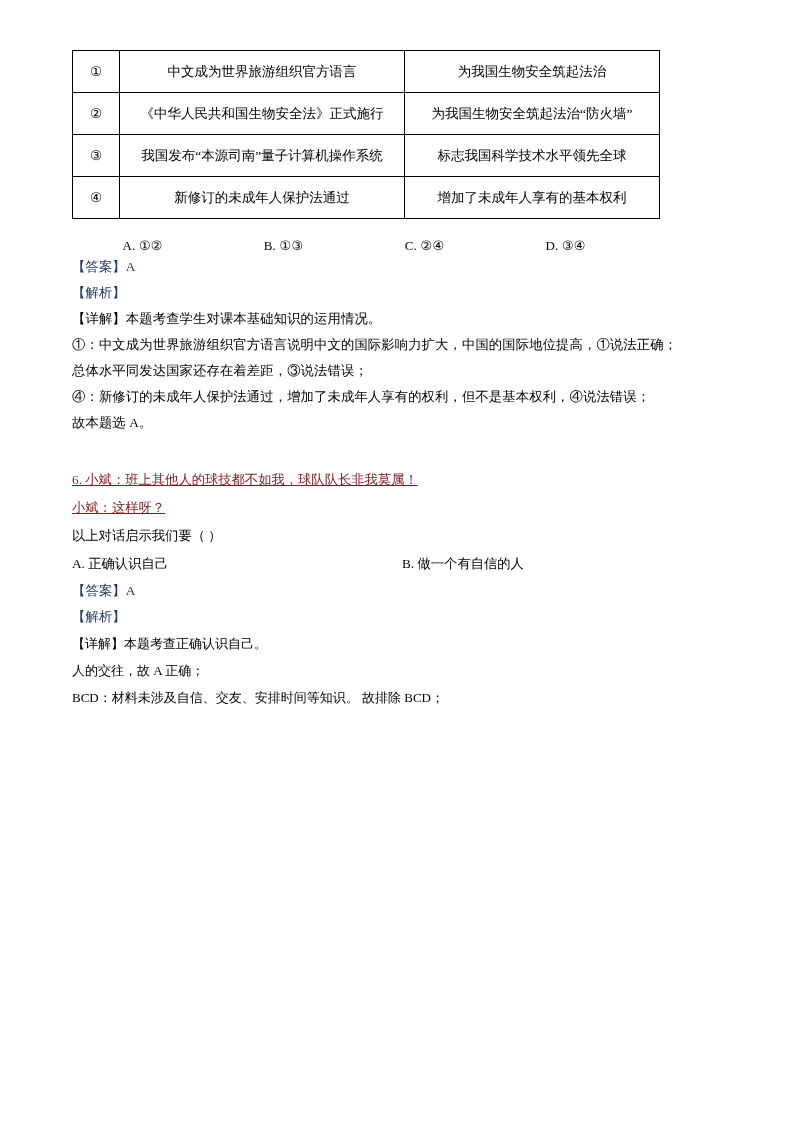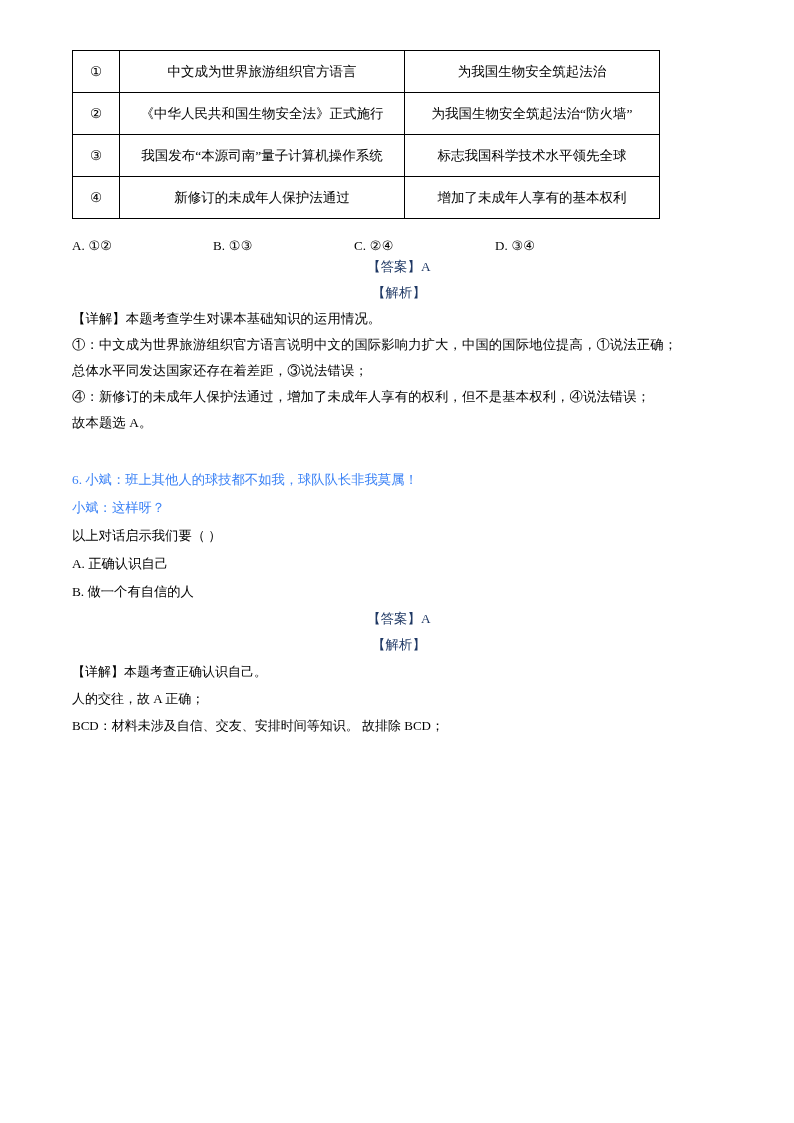--- a/index.html
+++ b/index.html
@@ -46,47 +46,47 @@
   .opts {
     display: flex;
     margin-top: 19px;
     margin-left: 4px;
     font-size: 13px;
   }
   .opts .op {
     width: 141px;
     font-size: 13px;
     letter-spacing: 0.2px;
+    text-align: center;
   }
 
   
   .ln {
     font-size: 13.3px;
     line-height: 26px;
     margin-left: 4px;
     letter-spacing: 0.15px;
   }
-  .ans { color: #1F3864; text-align: center; }
+  .ans { color: #1F3864; }
   .blk { height: 14px; }
   .blk.big { height: 30px; }
 
   
   .q6 {
     margin-left: 4px;
   }
   .q6 .q6line {
     font-size: 13.3px;
     line-height: 28px;
   }
-  .q6 .blue { color: #3b82f6; }
+  .q6 .blue { color: #7f1d1d; text-decoration: underline; }
   .choices {
     display: flex;
     font-size: 13.3px;
     line-height: 28px;
-    flex-direction: column;
   }
   .choices .ch1 { width: 330px; }
   .choices .ch2 { width: 300px; }
 
   .para {
     font-size: 13px;
     line-height: 27px;
     margin-left: 4px;
   }
 </style>

